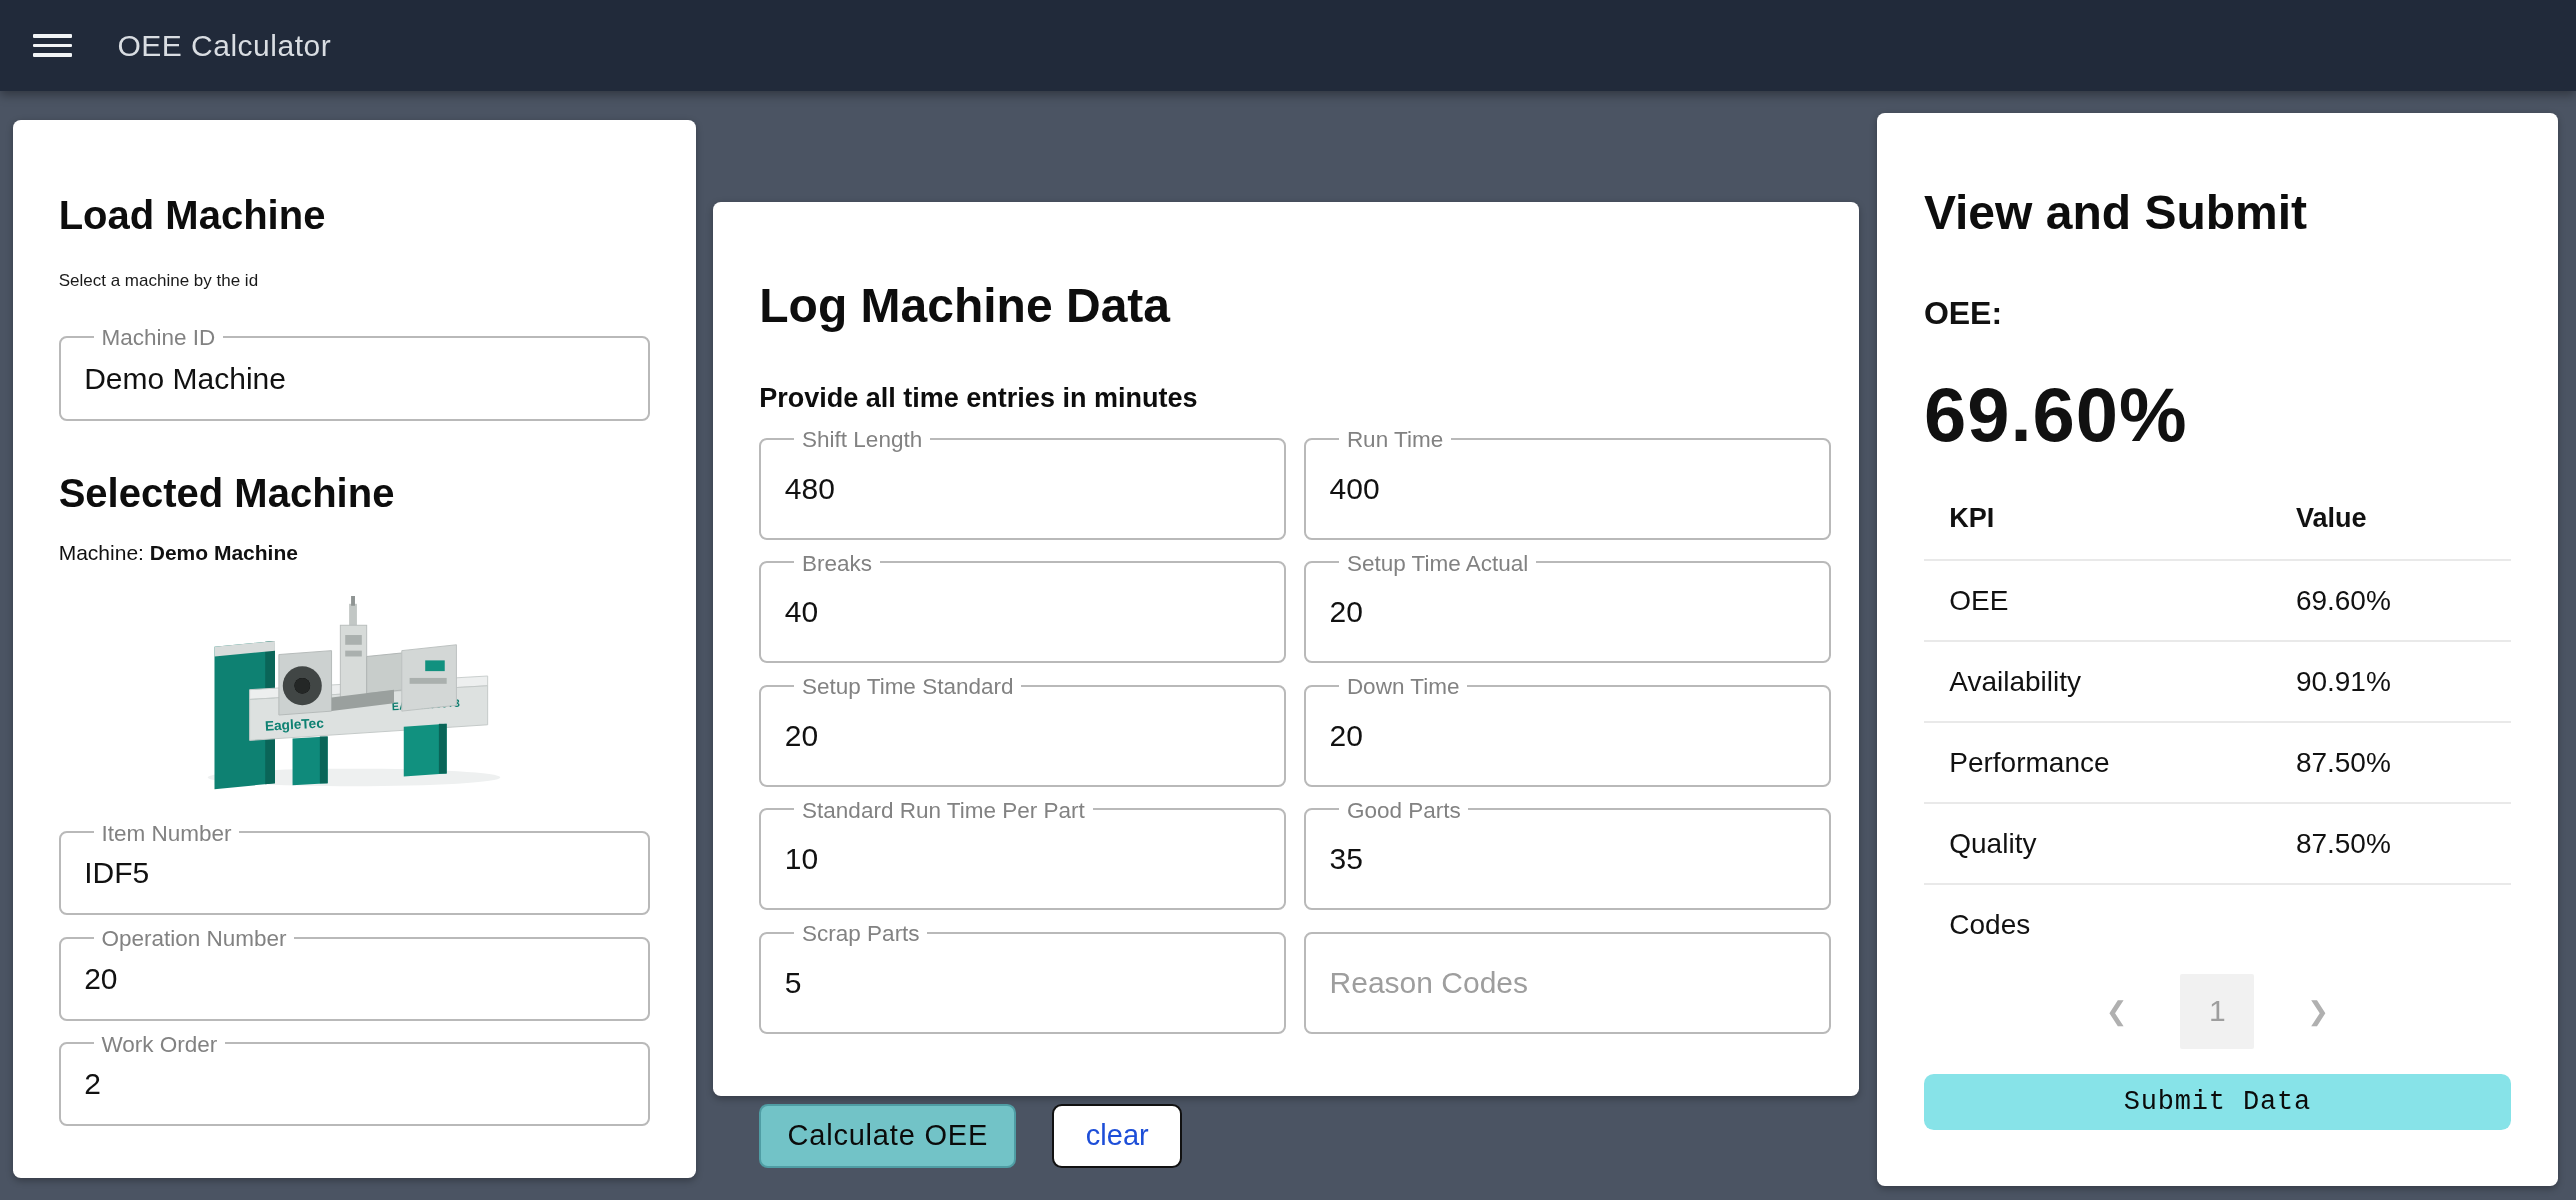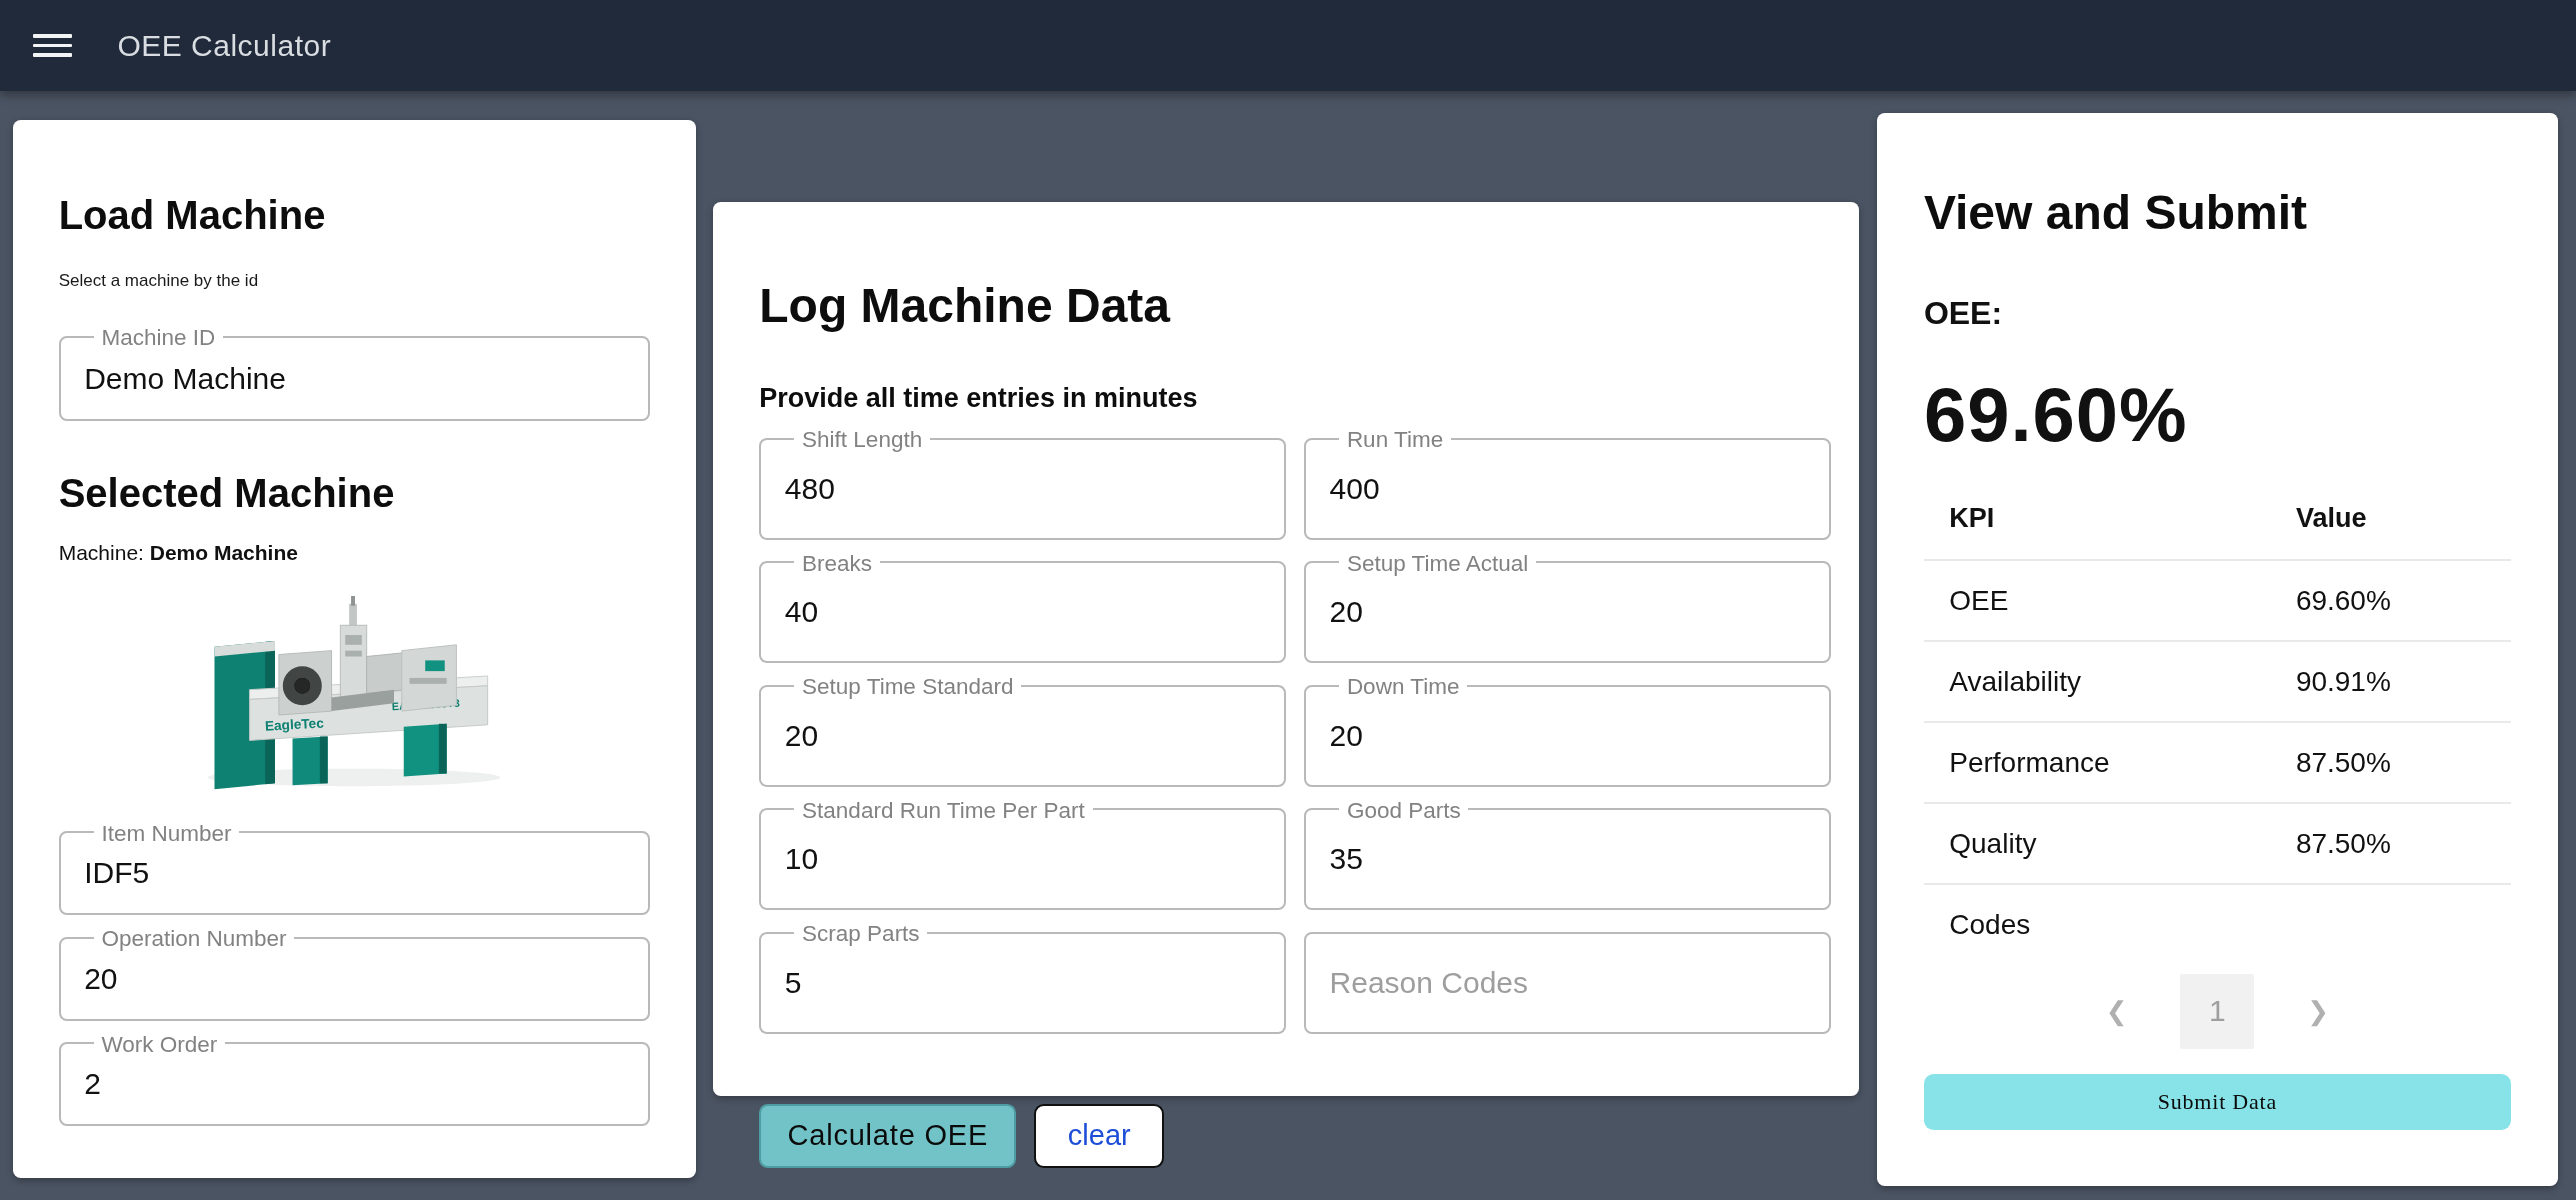--- a/index.html
+++ b/index.html
@@ -99,21 +99,21 @@
   
   .mid-note { margin-top: 50px; }
   .fields-grid {
     margin-top: 23.5px;
     display: grid;
     grid-template-columns: 1fr 1fr;
     column-gap: 17.6px;
     row-gap: 21.5px;
   }
   .mfield { height: 102px; }
-  .btn-row { margin-top: 70px; display: flex; gap: 18px; }
+  .btn-row { margin-top: 70px; display: flex; gap: 36px; }
   .btn-calc {
     width: 257px; height: 64px;
     background: #72c3c7;
     border: 2.9px solid #4f9da4;
     border-radius: 8.8px;
     font-family: "Liberation Sans", sans-serif;
     font-size: 29px; color: #0b0b0b;
     letter-spacing: 0.8px;
     cursor: pointer;
   }
@@ -155,22 +155,22 @@
     border: none; border-radius: 2px;
     display: flex; align-items: center; justify-content: center;
     font-size: 30px; color: #9e9e9e;
     cursor: default;
   }
   .btn-submit {
     margin-top: 25.4px;
     width: 100%; height: 56px;
     background: #87e3e8;
     border: none; border-radius: 9.8px;
-    font-family: Liberation Serif, serif;
-    font-size: 22px; color: #0b0b0b;
+    font-family: Liberation Mono, monospace;
+    font-size: 27px; color: #0b0b0b;
     letter-spacing: 0.8px;
     cursor: pointer;
   }
 </style>
 </head>
 <body>
 
 <header class="appbar">
   <button class="menu-btn" aria-label="menu">
     <span></span>

